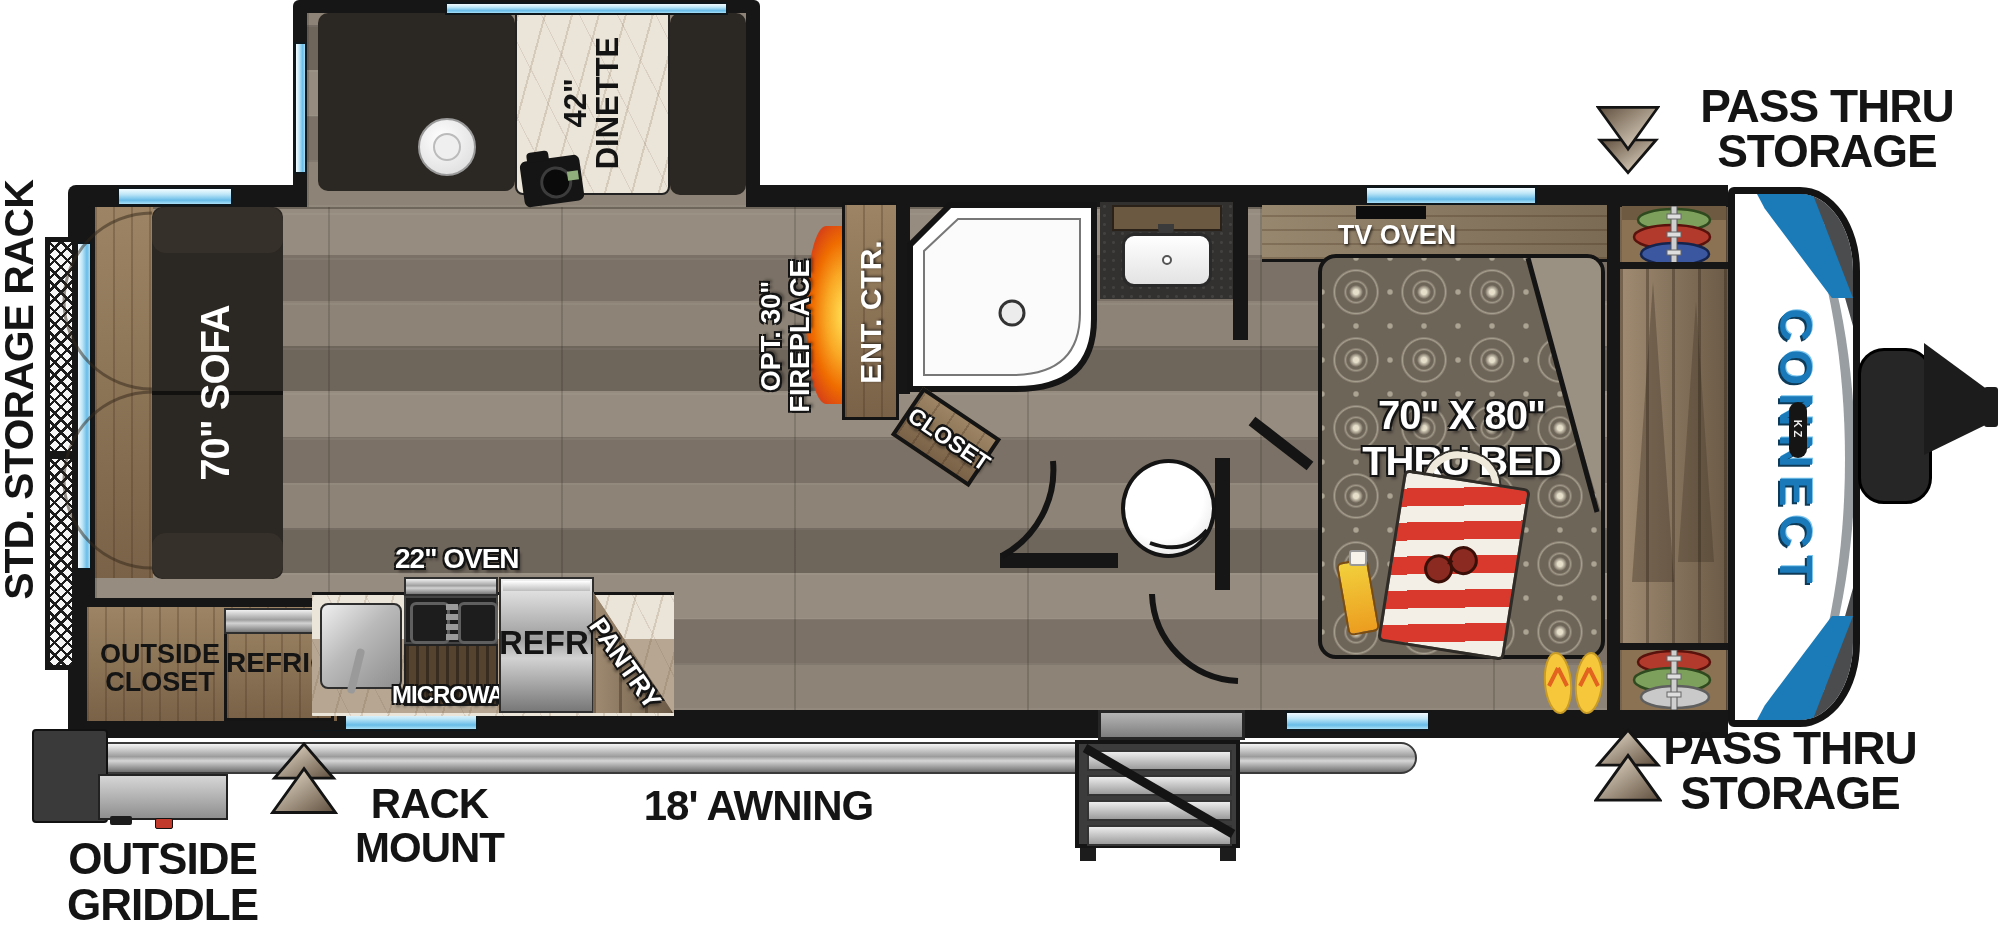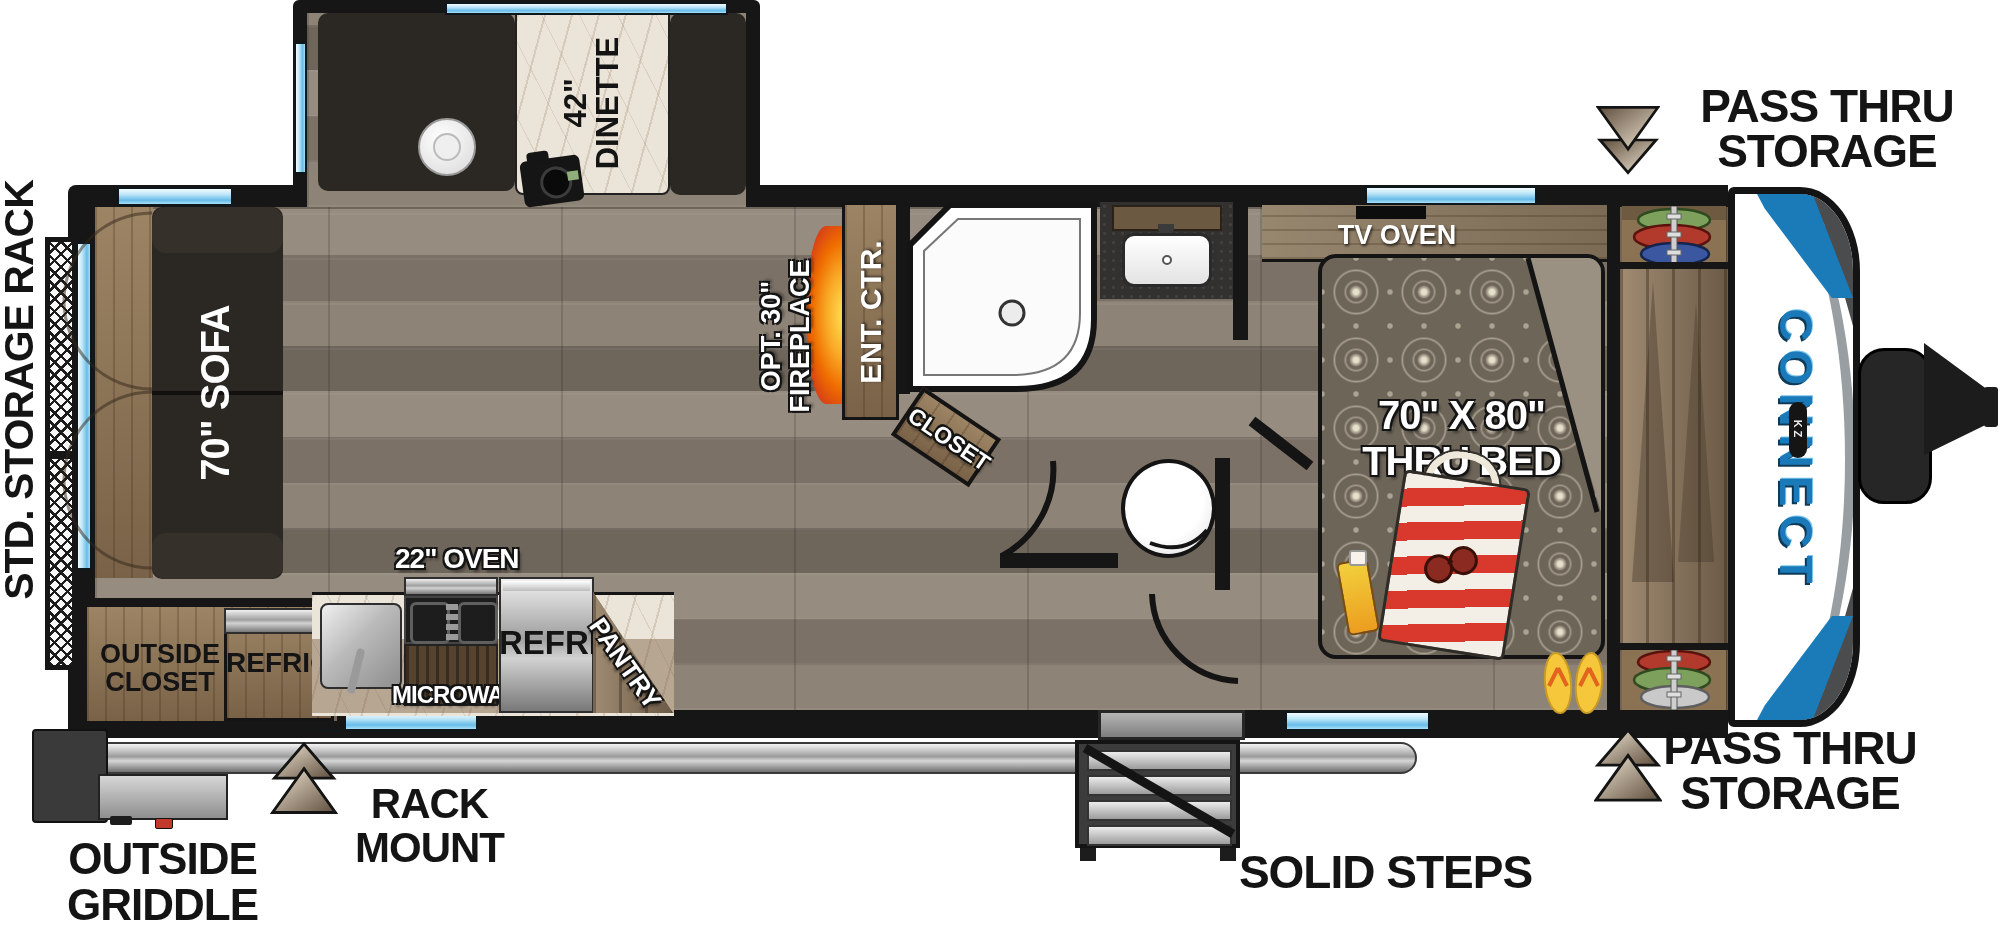--- a/index.html
+++ b/index.html
@@ -284,24 +284,24 @@
         </linearGradient>
       </defs>
     <polygon points="35,2 66,38 4,38" fill="url(#tanC)" stroke="#141414" stroke-width="3"></polygon>
     <polygon points="35,28 68,74 2,74" fill="url(#tanC)" stroke="#141414" stroke-width="3"></polygon>
   </svg>
   <div class="abs lbl black cond" style="left:332px;top:782px;width:195px;font-size:42px;line-height:44px">
     <span>RACK</span><br>
     <span>MOUNT</span>
   </div>
 
+  <div class="abs lbl black cond" style="left:636px;top:784px;width:245px;font-size:42px">18' AWNING</div>
 
   <div class="abs lbl black cond" style="left:1158px;top:800px;width:455px;font-size:46px;line-height:48px">
     <br>
-    <span>SOLID STEPS</span>
   </div>
 
   <div class="abs lbl black cond" style="left:40px;top:836px;width:245px;font-size:44px;line-height:46px">
     <span>OUTSIDE</span><br>
     <span>GRIDDLE</span>
   </div>
 
 </div>
 
 </body></html>

